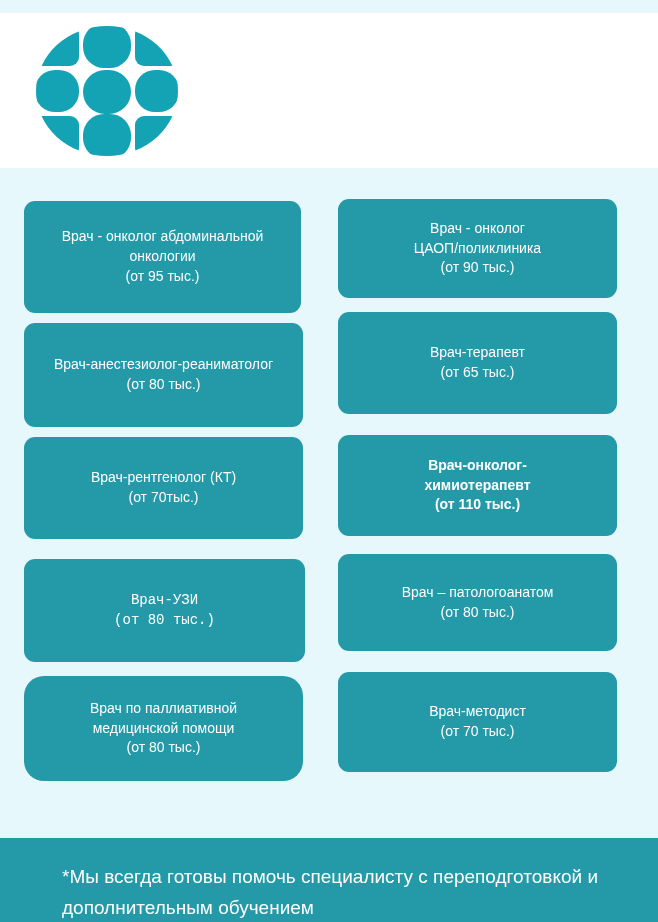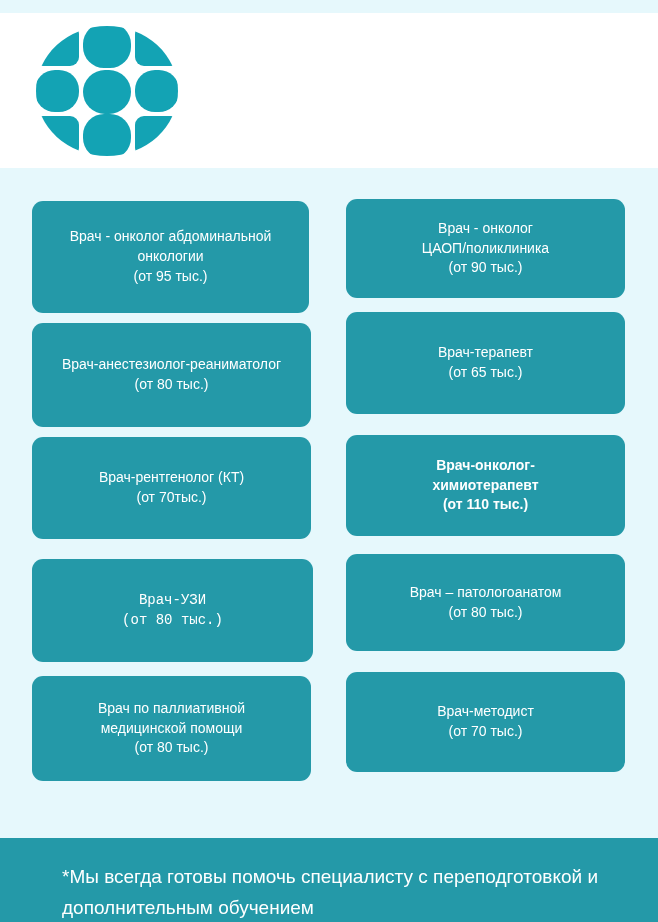--- a/index.html
+++ b/index.html
@@ -53,21 +53,21 @@
     font-size: 46px;
     line-height: 1.18;
     font-weight: 300;
     letter-spacing: 0.2px;
     white-space: pre-line;
   }
 
   
   .body-area {
     position: absolute;
-    left: 8px; top: 168px;
+    left: 0; top: 168px;
     width: 578px;
     height: 670px;
     background: #e6f8fc;
   }
 
   .column {
     position: absolute;
     top: 0;
   }
   .column.left  { left: 24px;  width: 277px; }
@@ -152,21 +152,21 @@
   <div class="column left">
     <div class="card" style="position:absolute; top:33px;  left:0; width:277px; height:112px;">Врач - онколог абдоминальной
 онкологии
 (от 95 тыс.)</div>
     <div class="card" style="position:absolute; top:155px; left:0; width:279px; height:104px;">Врач-анестезиолог-реаниматолог
 (от 80 тыс.)</div>
     <div class="card" style="position:absolute; top:269px; left:0; width:279px; height:102px;">Врач-рентгенолог (КТ)
 (от 70тыс.)</div>
     <div class="card" style="position:absolute; top:391px; left:0; width:281px; height:103px;font-family:Liberation Mono, monospace;">Врач-УЗИ
 (от 80 тыс.)</div>
-    <div class="card" style="position:absolute; top:508px; left:0; width:279px; height:105px;">Врач по паллиативной
+    <div class="card" style="position:absolute; top:508px; left:0; width:279px; height:105px;border-radius:20px;">Врач по паллиативной
 медицинской помощи
 (от 80 тыс.)</div>
   </div>
 
   <div class="column right">
     <div class="card" style="position:absolute; top:31px;  left:0; width:279px; height:99px;">Врач - онколог
 ЦАОП/поликлиника
 (от 90 тыс.)</div>
     <div class="card" style="position:absolute; top:144px; left:0; width:279px; height:102px;">Врач-терапевт
 (от 65 тыс.)</div>

